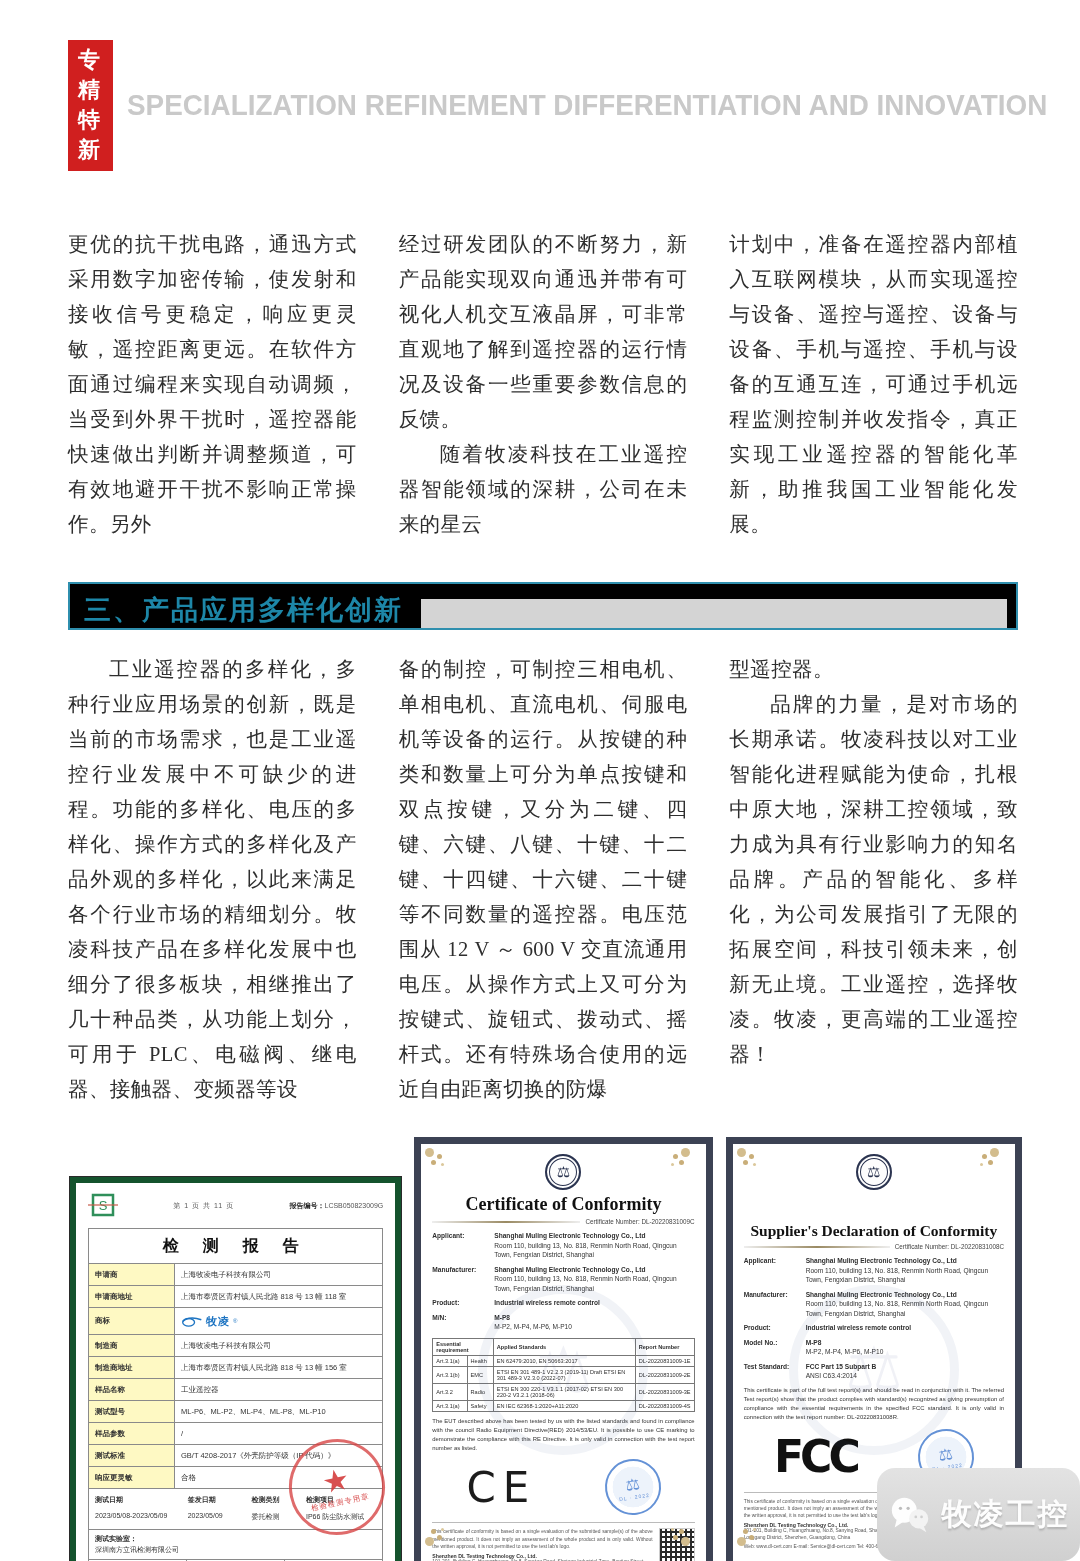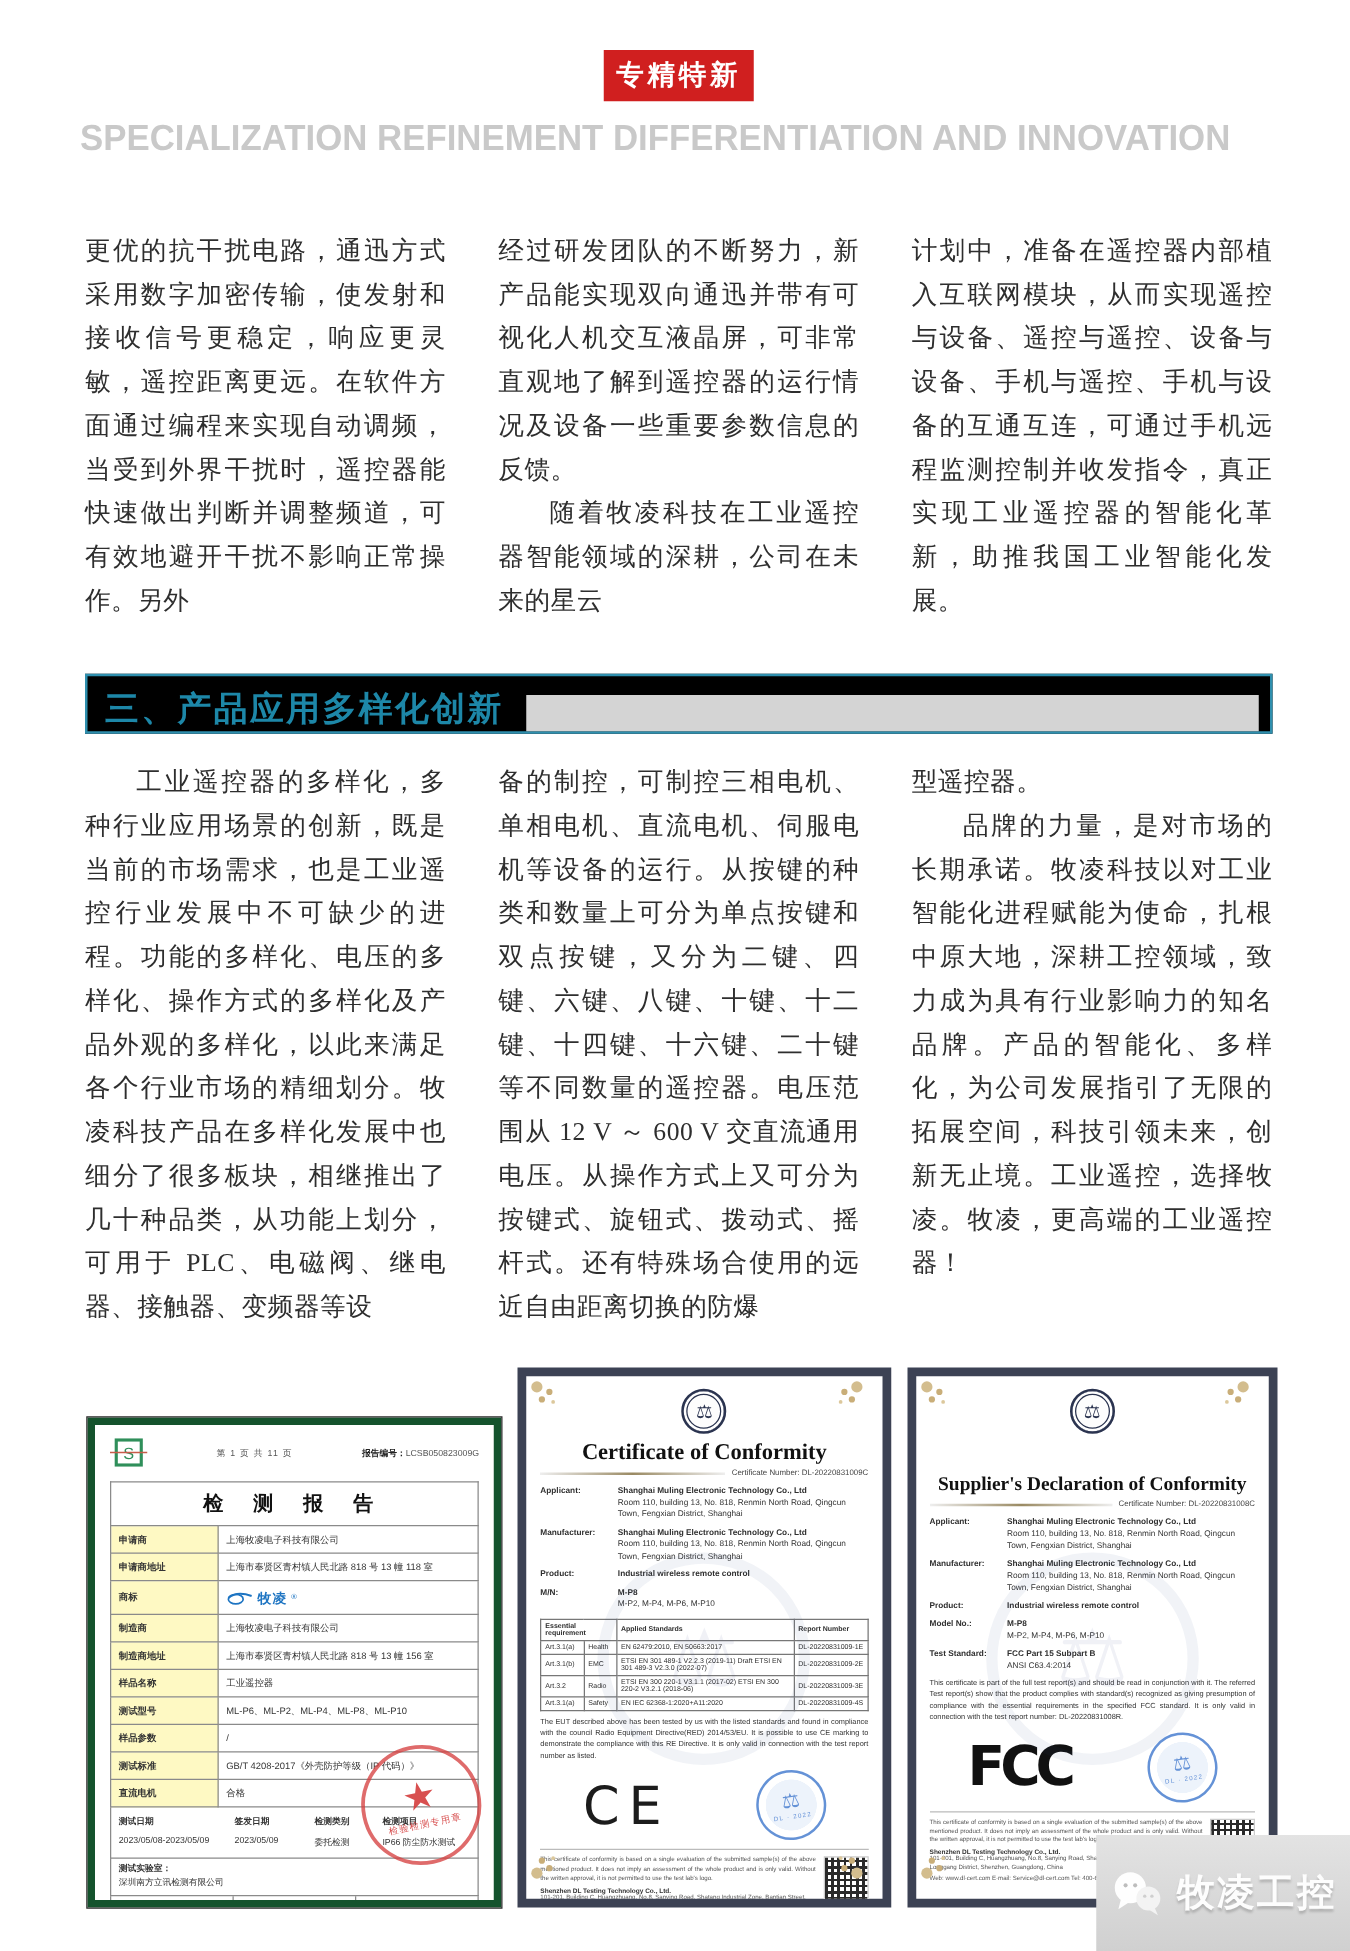--- a/index.html
+++ b/index.html
@@ -3,21 +3,21 @@
 <meta charset="utf-8">
 <style>
   * { margin:0; padding:0; box-sizing:border-box; }
   html,body { background:#ffffff; }
   .page {
     position:relative; width:1080px; height:1561px; margin:0 auto;
     background:#ffffff; overflow:hidden;
     font-family:"Liberation Serif", serif; color:#2b2b2b;
   }
   
-  .mast { display:flex; align-items:center; gap:14px; padding:40px 62px 0 68px;flex-direction:column; }
+  .mast { display:flex; align-items:center; gap:14px; padding:40px 62px 0 68px; }
   .mast-badge {
     background:#d01f1f; color:#fff; font-family:"Liberation Sans",sans-serif;
     font-weight:bold; font-size:22px; letter-spacing:3px; padding:5px 10px 6px;
   }
   .mast-title {
     font-family:"Liberation Sans",sans-serif; font-weight:bold; font-size:29px;
     color:#c9c9c9; letter-spacing:0; white-space:nowrap; transform:scaleX(.96); transform-origin:left;
   }
   
   .cols {
@@ -149,21 +149,21 @@
   .wm {
     position:absolute; left:50%; top:54%; width:170px; height:170px; border-radius:50%;
     border:9px solid rgba(60,80,140,.07); transform:translate(-50%,-50%);
     display:flex; align-items:center; justify-content:center; font-size:64px; color:rgba(60,80,140,.08);
     pointer-events:none;
   }
   
   .brand-box {
     position:absolute; right:0; bottom:0; width:203px; height:93px;
     background:linear-gradient(180deg,#e3e3e3,#d0d0d0);
-    display:flex; align-items:center; justify-content:center; gap:8px;
+    display:flex; align-items:center; justify-content:center; gap:8px;border-radius:18px;
   }
   .brand-text {
     font-size:30px; font-weight:bold; color:#fdfdfd; letter-spacing:2px;
     text-shadow:0 2px 2px rgba(0,0,0,.18); font-family:"Liberation Sans",sans-serif;
   }
 </style>
 </head>
 <body>
 
 <div class="page">
@@ -258,21 +258,21 @@
             </tr>
           <tr>
               <td class="lb">样品参数</td>
               <td>/</td>
             </tr>
           <tr>
               <td class="lb">测试标准</td>
               <td>GB/T 4208-2017《外壳防护等级（IP 代码）》</td>
             </tr>
           <tr>
-              <td class="lb">直流电机</td>
+              <td class="lb">响应更灵敏</td>
               <td>合格</td>
             </tr>
         </tbody>
       </table>
       <div class="tr-dates">
         <span class="h">测试日期</span>
         <span class="h">签发日期</span>
         <span class="h">检测类别</span>
         <span class="h">检测项目</span>
         <span>2023/05/08-2023/05/09</span>

